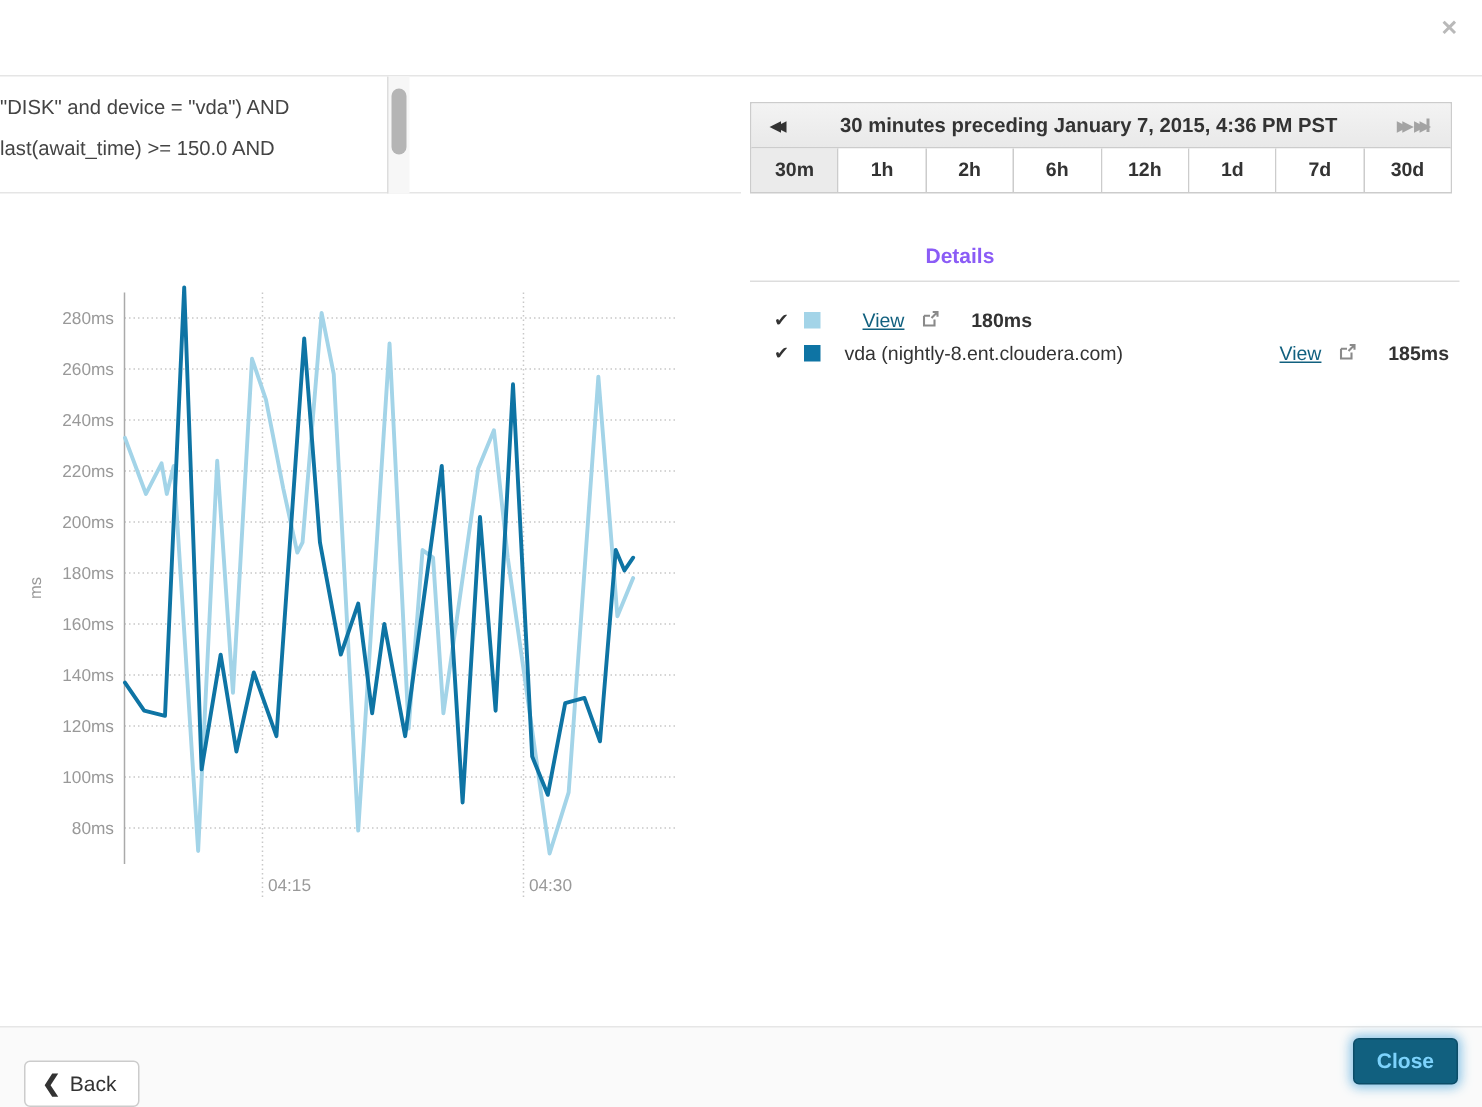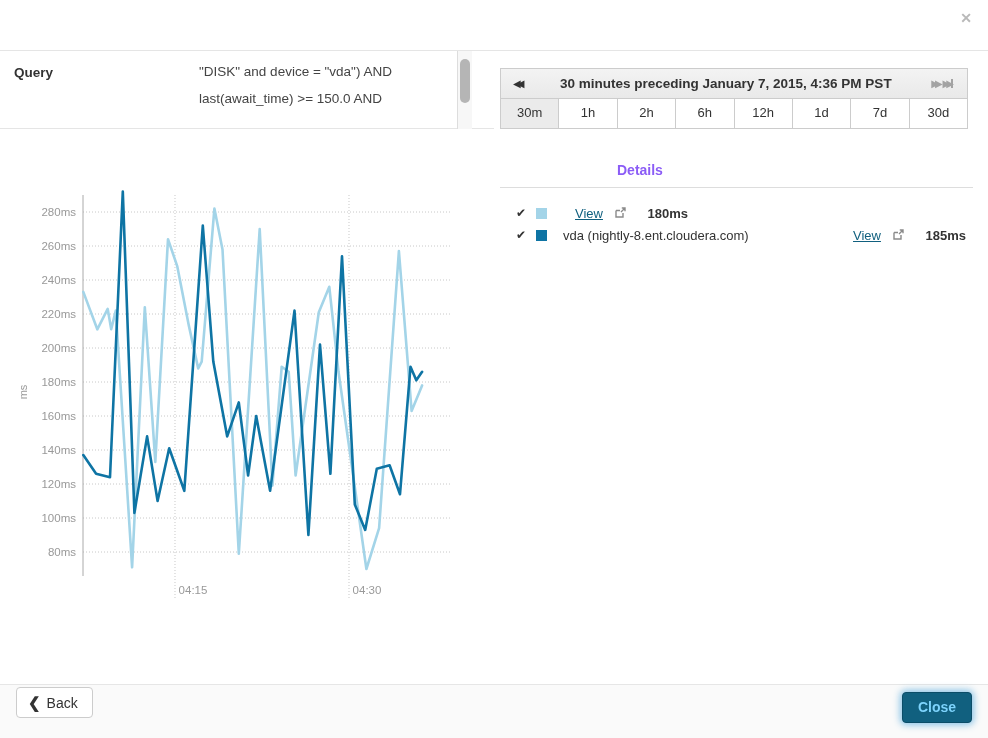--- a/index.html
+++ b/index.html
@@ -20,21 +20,21 @@
 
   
   .time-widget { position:absolute; top:68px; left:500px; width:468px; height:61px; border:1px solid #ccc; background:#fff; }
   .tw-header { height:30px; background:linear-gradient(#f3f3f3,#e9e9e9); border-bottom:1px solid #ccc; display:flex; align-items:center; }
   .tw-title { flex:1; text-align:center; font-weight:bold; font-size:13.5px; color:#333; }
   .tw-arrow { font-size:10px; letter-spacing:-4px; padding:0 2px; cursor:pointer; user-select:none; }
   .tw-prev { color:#333; margin-left:10px; }
   .tw-next { color:#a3a3a3; }
   .tw-last { color:#a3a3a3; margin-right:12px; display:inline-flex; align-items:center; }
   .tw-last .bar { width:2px; height:9px; background:#a3a3a3; margin-left:1px; letter-spacing:0; }
-  .tw-ranges { display:flex; height:29px; }
+  .tw-ranges { display:flex; height:29px;font-weight:bold; }
   .tw-range { flex:1; text-align:center; line-height:28px; font-size:13px; color:#333; border-right:1px solid #ccc; background:#fff; cursor:pointer; }
   .tw-range:last-child { border-right:none; }
   .tw-range.selected { background:#ebebeb; }
 
   
   .tabs-row { position:absolute; top:154px; left:500px; width:473px; height:34px; }
   .tabs-underline { position:absolute; left:0; bottom:0; width:473px; height:1px; background:#ddd; }
   .tab-active { position:absolute; left:0; bottom:0; height:34px; padding:0 19px; background:#fff; border:1px solid #ddd; border-bottom:1px solid #fff; border-radius:4px 4px 0 0; line-height:32px; font-size:14px; font-weight:bold; color:#444; z-index:2; cursor:default; }
   .tab-link { position:absolute; left:101px; bottom:0; height:34px; padding:0 16px; line-height:32px; font-size:14px; font-weight:bold; color:#8b5cf6; cursor:pointer; }
 
@@ -45,34 +45,33 @@
   .lr-label { flex:1; color:#333; }
   .lr-view { width:52px; color:#11607f; text-decoration:underline; cursor:pointer;text-align:center; }
   .lr-ext { width:18px; }
   .lr-value { width:62px; text-align:right; font-weight:bold; padding-right:7px; }
 
   
   .chart-wrap { position:absolute; top:185px; left:0; width:480px; height:425px; }
 
   
   .footer { position:absolute; top:684px; left:0; width:988px; height:54px; background:#fafafa; border-top:1px solid #e6e6e6; }
-  .back-btn { position:absolute; left:16px; top:2px; height:31px; padding:0 14px 0 11px; background:#fff; border:1px solid #ccc; border-radius:4px; font-size:14px; color:#333; line-height:29px; cursor:pointer; }
+  .back-btn { position:absolute; left:16px; top:22px; height:31px; padding:0 14px 0 11px; background:#fff; border:1px solid #ccc; border-radius:4px; font-size:14px; color:#333; line-height:29px; cursor:pointer; }
   .back-btn .chev { font-weight:bold; font-size:15px; margin-right:6px; }
   .close-btn { position:absolute; right:16px; top:7px; height:31px; padding:0 15px; background:#11607f; border:1px solid #0c4d68; border-radius:4px; font-size:14px; font-weight:bold; color:#7dd3fc; line-height:29px; cursor:pointer; box-shadow:0 0 7px 2px rgba(125,190,228,0.9); }
 </style>
 </head>
 <body>
 
 <div class="modal">
 
   <span class="modal-x">✕</span>
   <div class="top-divider"></div>
 
   <div class="query-section">
-    <div class="query-label">Query</div>
     <div class="query-text">
       <div>"DISK" and device = "vda") AND</div>
       <div>last(await_time) &gt;= 150.0 AND</div>
     </div>
     <div class="query-scrollbar">
       <div class="query-scroll-thumb"></div>
     </div>
   </div>
 
   <div class="time-widget">

